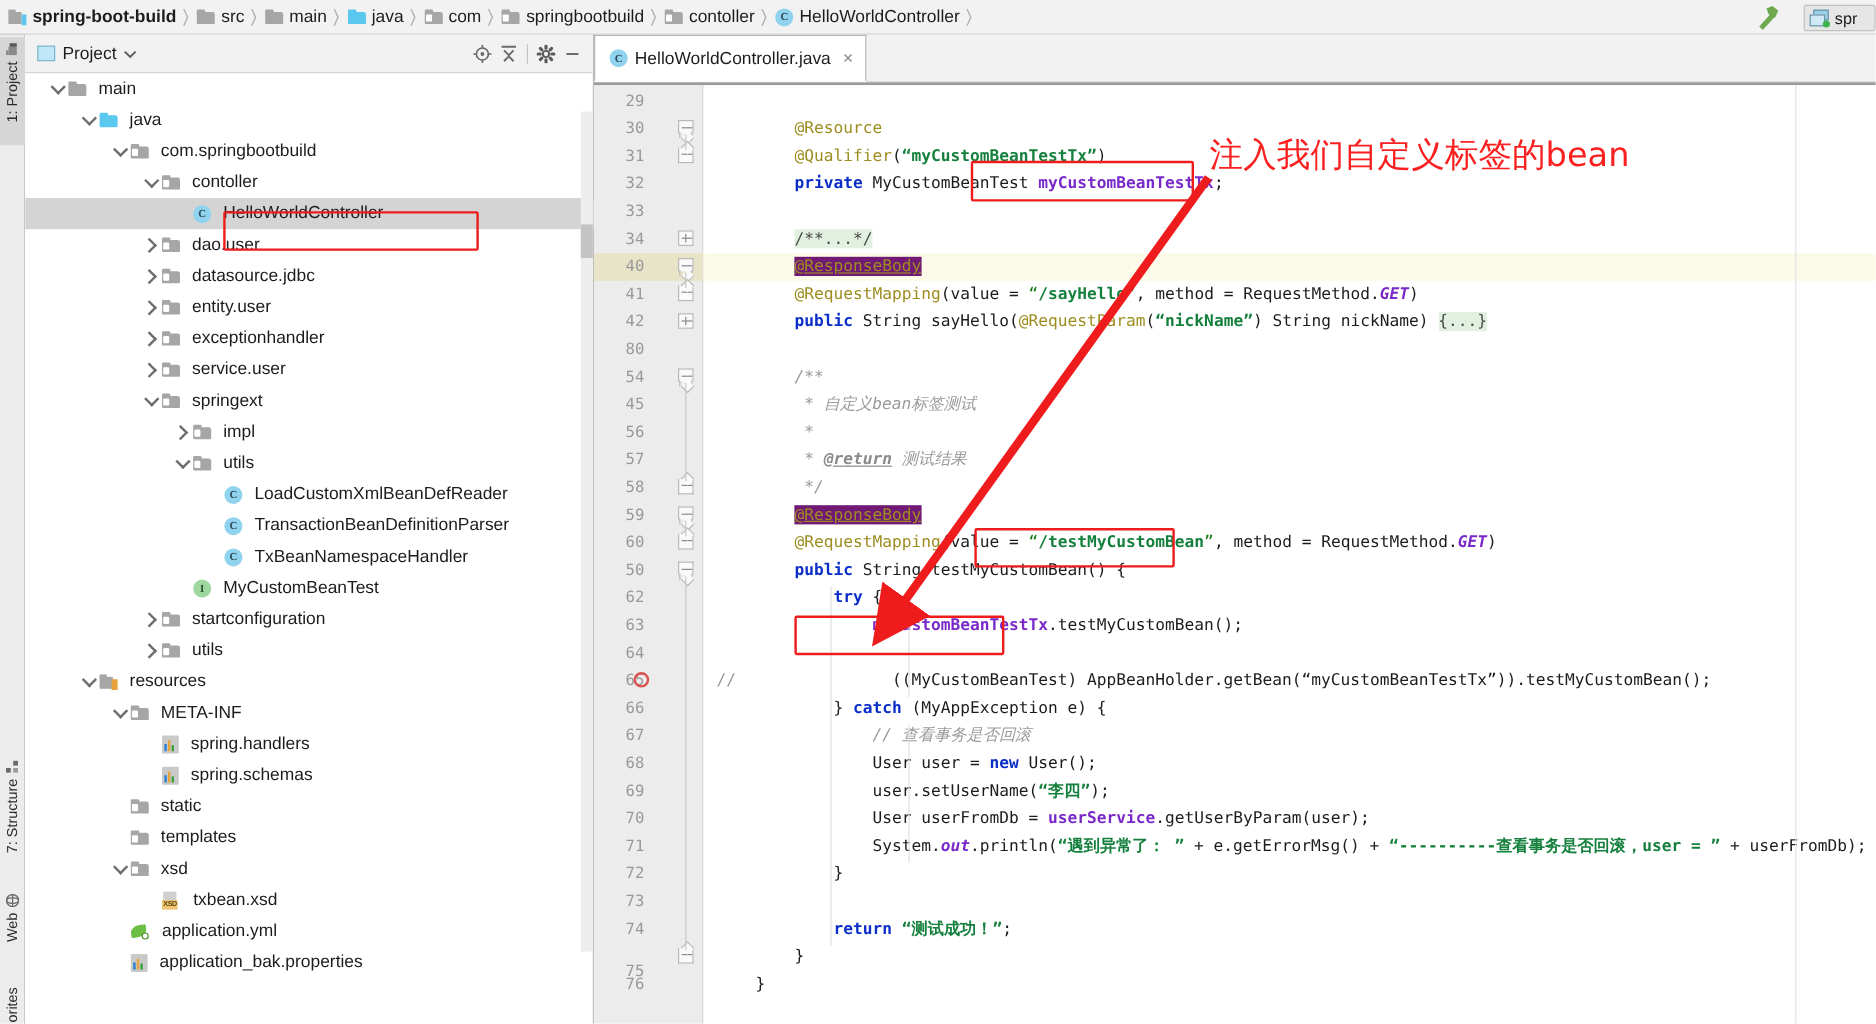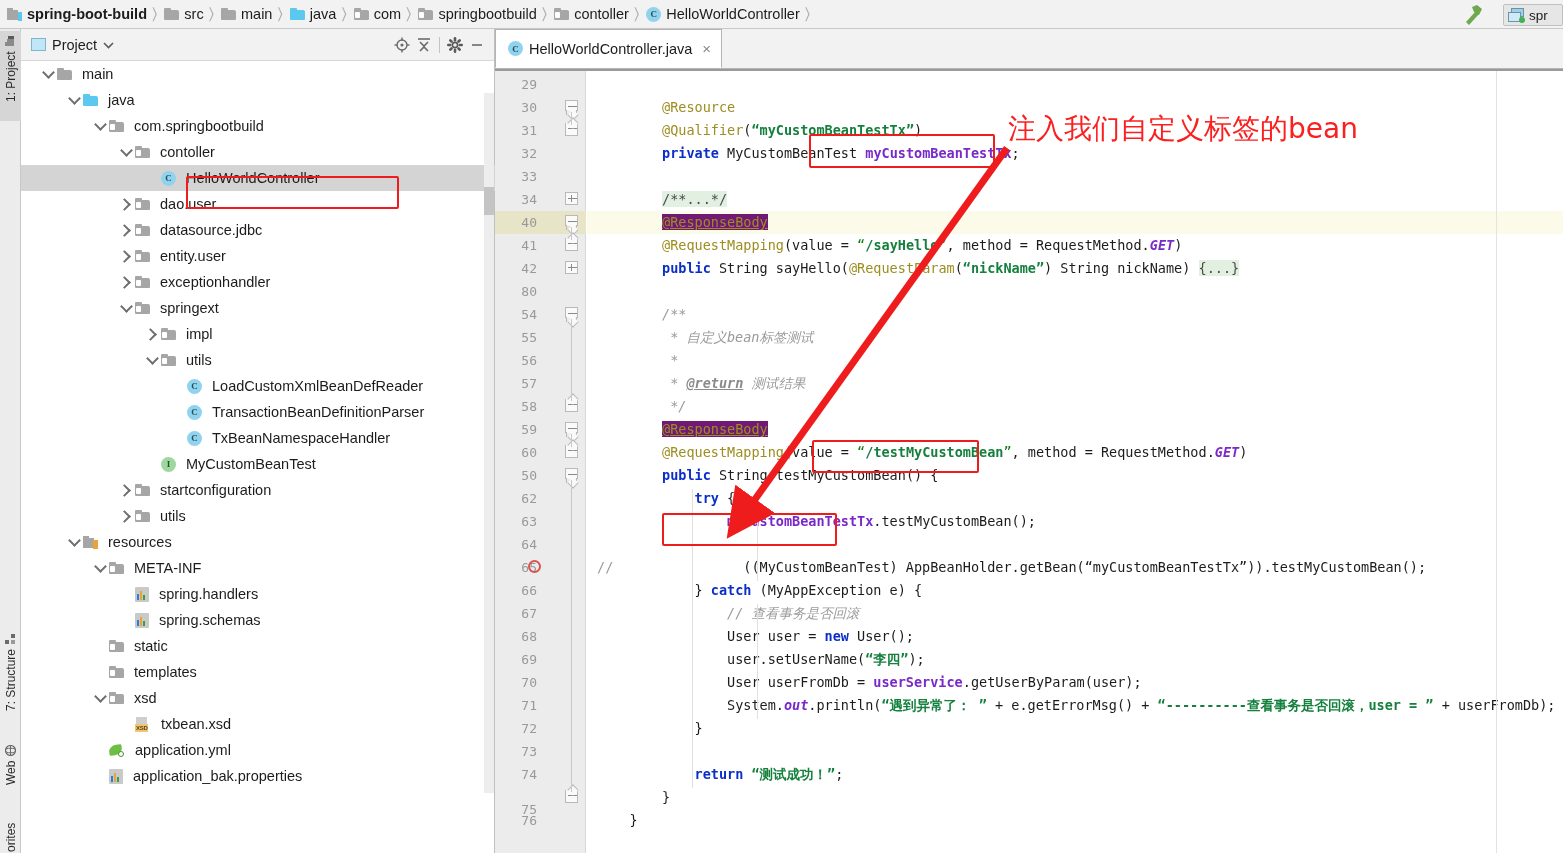--- a/index.html
+++ b/index.html
@@ -393,20 +393,30 @@
           <span class="chev right"></span>
         </span>
         <span class="ic ico-folder">
           <span class="pg"></span>
         </span>
         <span class="tlabel">exceptionhandler</span>
       </div>
       <div class="trow">
         <span style="width: 96px; flex: 0 0 auto;"></span>
         <span class="tw">
+          <span class="chev right"></span>
+        </span>
+        <span class="ic ico-folder">
+          <span class="pg"></span>
+        </span>
+        <span class="tlabel">service.user</span>
+      </div>
+      <div class="trow">
+        <span style="width: 96px; flex: 0 0 auto;"></span>
+        <span class="tw">
           <span class="chev down"></span>
         </span>
         <span class="ic ico-folder">
           <span class="pg"></span>
         </span>
         <span class="tlabel">springext</span>
       </div>
       <div class="trow">
         <span style="width: 122px; flex: 0 0 auto;"></span>
         <span class="tw">
@@ -617,21 +627,21 @@
         <div class="fm plus" style="top: 190px;">
           <div class="box"></div>
         </div>
         <div class="ln" style="top: 209px;">80</div>
         <div class="ln" style="top: 232px;">54</div>
         <div class="fm top" style="top: 236px;">
           <div class="box"></div>
           <div class="tip"></div>
           <div class="tipi"></div>
         </div>
-        <div class="ln" style="top: 255px;">55</div>
+        <div class="ln" style="top: 255px;">45</div>
         <div class="ln" style="top: 278px;">56</div>
         <div class="ln" style="top: 301px;">57</div>
         <div class="ln" style="top: 324px;">58</div>
         <div class="fm bot" style="top: 328px;">
           <div class="box"></div>
           <div class="tipu"></div>
         </div>
         <div class="ln" style="top: 347px;">59</div>
         <div class="fm top" style="top: 351px;">
           <div class="box"></div>

